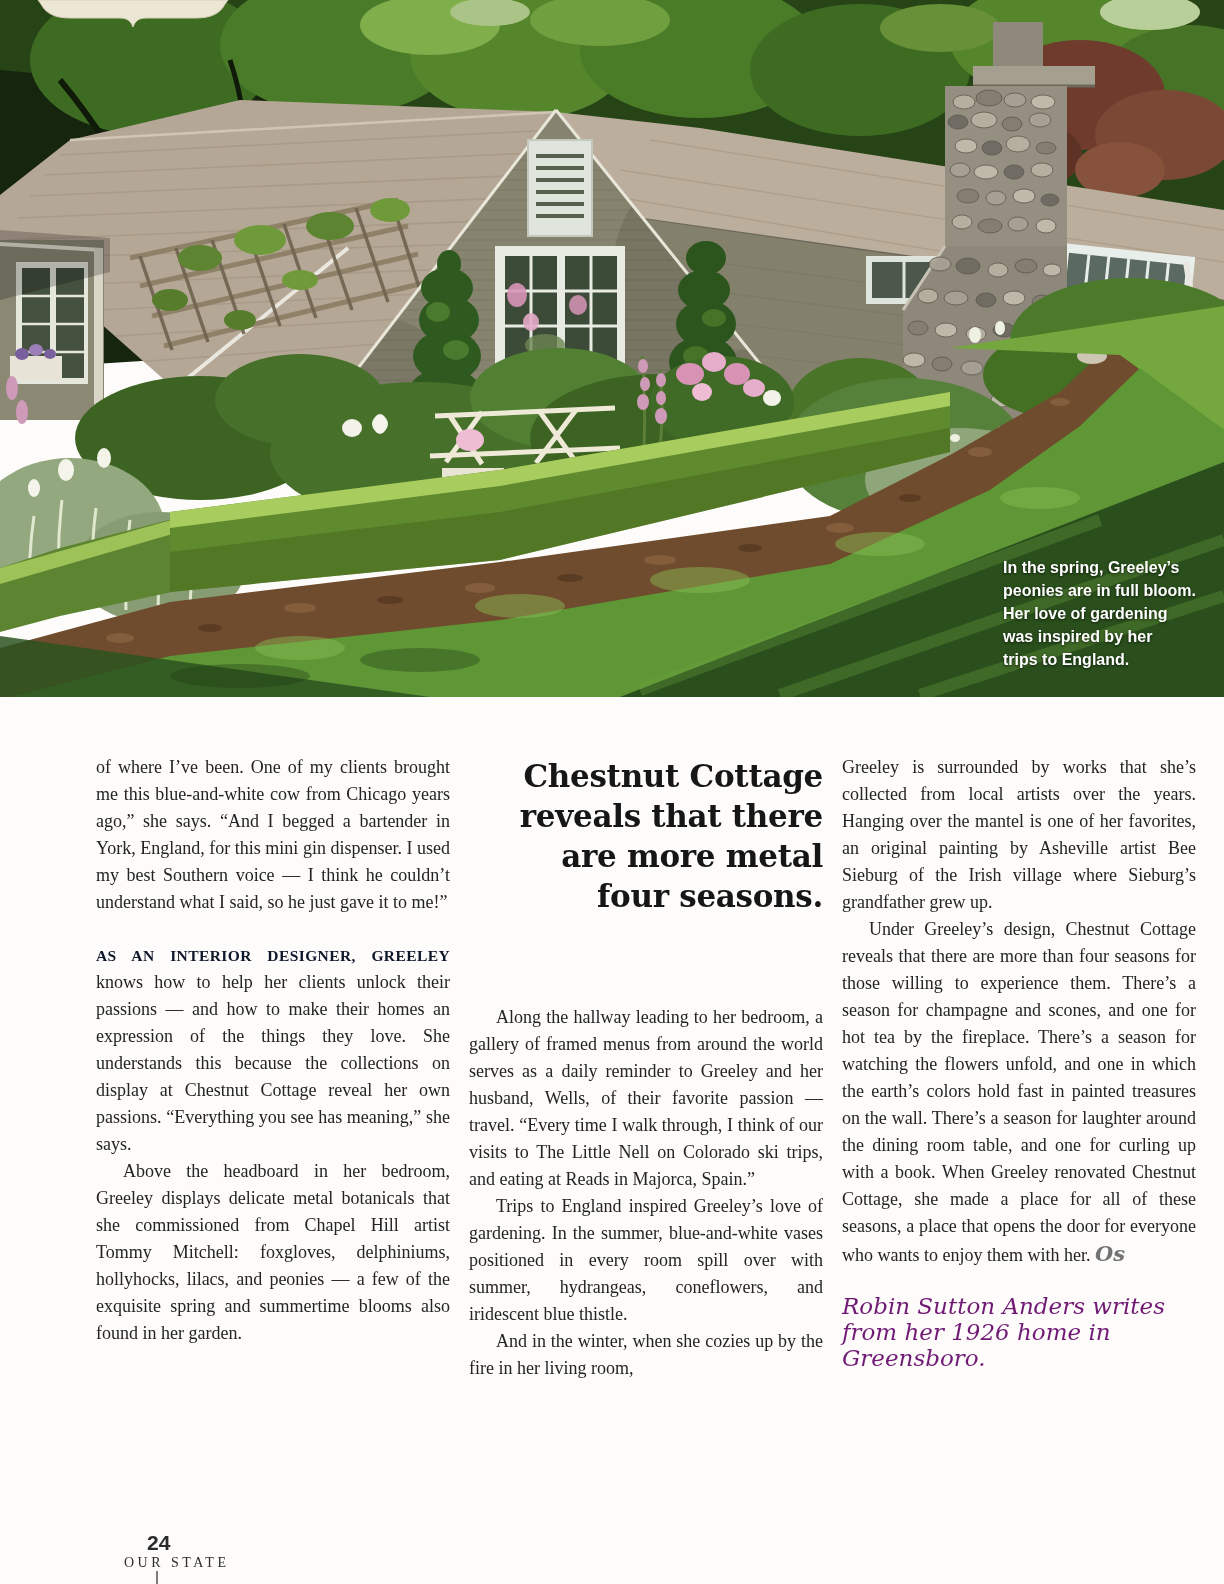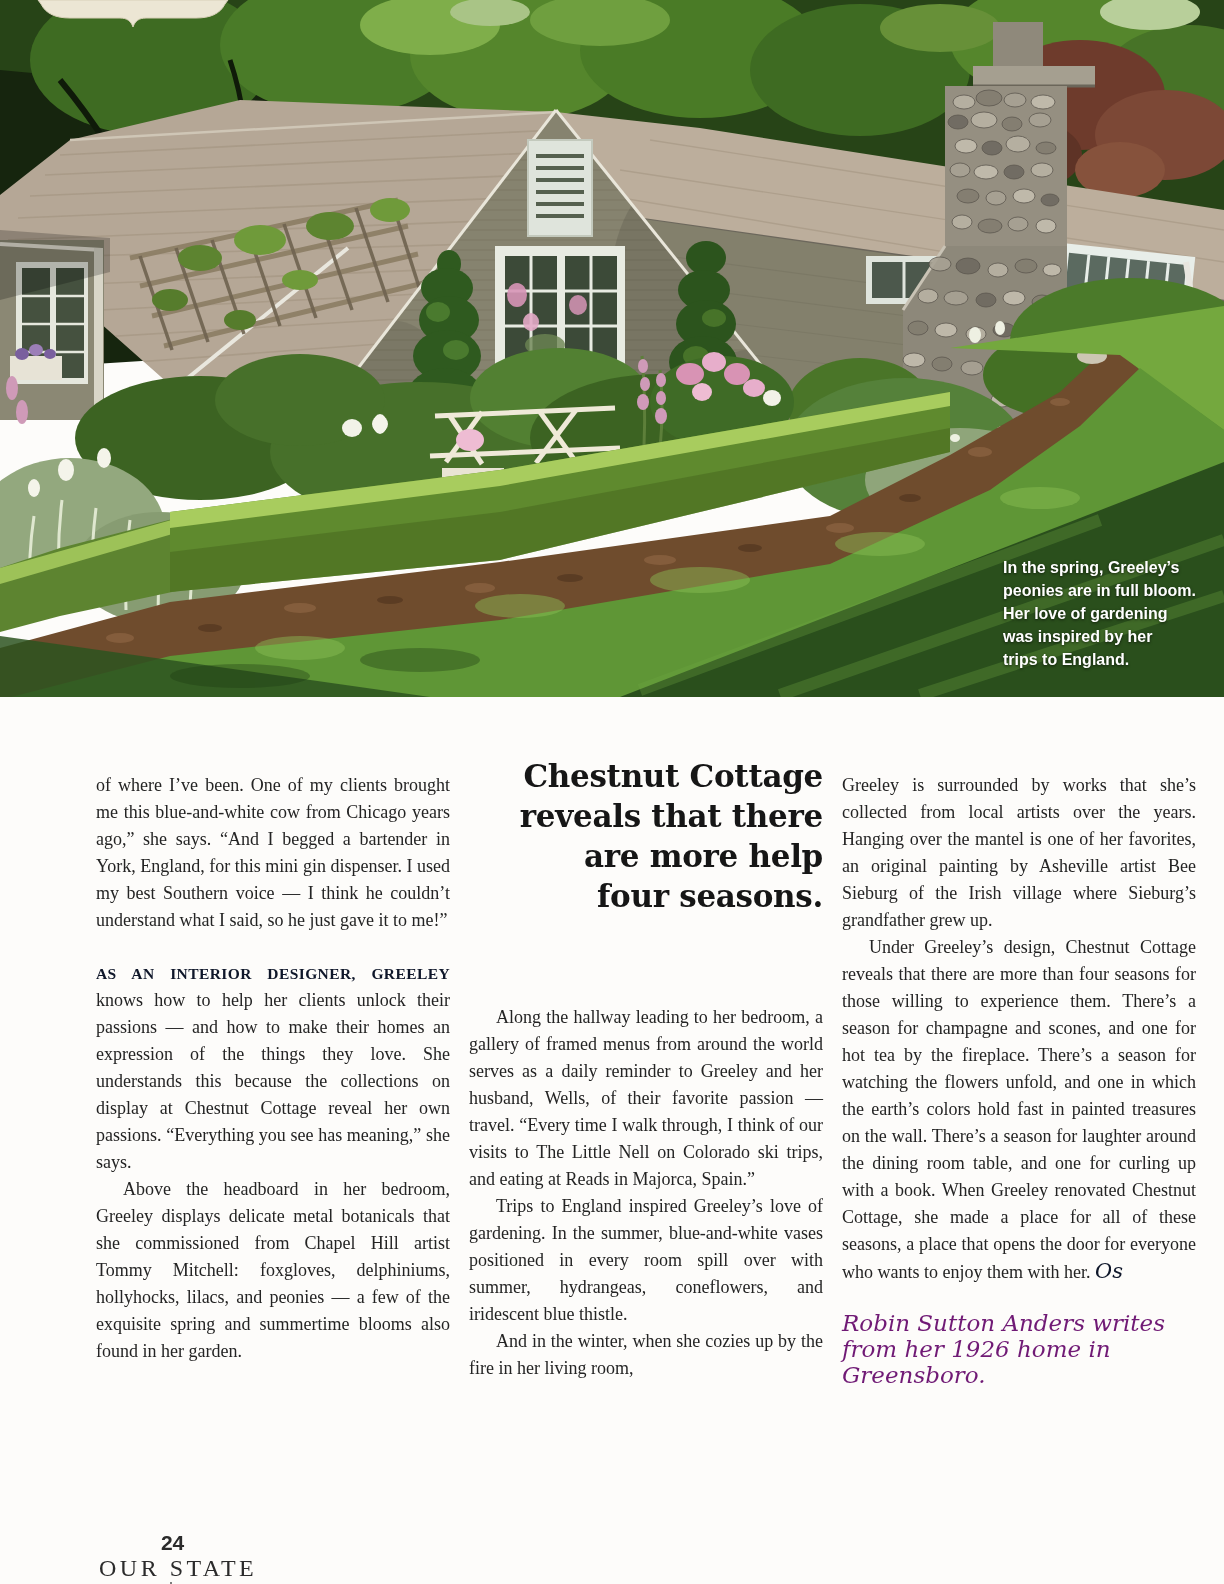--- a/index.html
+++ b/index.html
@@ -20,50 +20,50 @@
   .photo-caption div { white-space:nowrap; }
   .columns {
     position:absolute; left:96px; top:752px; width:1100px;
     display:flex; gap:19px;
   }
   .col { width:354px; }
   .body-text {
     font-size:18px; line-height:27px; text-align:justify; color:#242424;
   }
   .body-text.indent { text-indent:27px; }
-  .p-first { margin-top:20px; }
+  .p-first { margin-top:2px; }
   .lead-para { margin-top:26px; }
   .lead-in {
     font-family:Liberation Serif, serif; font-weight:bold;
     font-size:15.5px; letter-spacing:.4px; color:#0f172a;
   }
   .pullquote {
     margin:4px 0 88px; text-align:right;
     font-family:"DejaVu Serif", serif; font-weight:bold;
     font-size:31px; line-height:40px; color:#161616;
     letter-spacing:-.3px;
   }
   .endmark {
-    font-family:"DejaVu Serif", serif; font-style:italic; font-weight:normal;
-    font-size:21px; color:#0f172a;
+    font-family:"DejaVu Serif", serif; font-style:italic; font-weight:bold;
+    font-size:21px; color:#737373;
   }
   .bio {
     margin-top:24px; font-style:italic; font-family:"DejaVu Serif", serif;
     font-size:23px; line-height:26px; color:#701a75;
   }
   .footer {
     position:absolute; left:88px; top:1531px;
     display:flex; align-items:center; color:#2b2b2b;flex-direction:column;
   }
   .page-num {
     font-family:"Liberation Sans", sans-serif; font-weight:bold; font-size:21px;
   }
   .mag-name {
-    margin-left:11px; font-family:"Liberation Serif", serif;
-    font-size:24px; letter-spacing:3.5px;
+    margin-left:36px; font-family:"Liberation Serif", serif;
+    font-size:14px; letter-spacing:3.5px;
   }
   .foot-divider {
     margin:0 13px 0 10px; width:1.5px; height:28px; background:#7d7d7d;
   }
   .issue {
     font-family:"Liberation Sans", sans-serif; font-size:14.5px;
     letter-spacing:4.5px; color:#2e2e2e;
   }
 </style>
 </head>
@@ -504,21 +504,21 @@
     <div class="col">
       <p class="body-text p-first">of where I’ve been. One of my clients brought me this blue-and-white cow from Chicago years ago,” she says. “And I begged a bartender in York, England, for this mini gin dispenser. I used my best Southern voice — I think he couldn’t understand what I said, so he just gave it to me!”</p>
       <p class="body-text lead-para"><span class="lead-in">AS AN INTERIOR DESIGNER, GREELEY</span><span> knows how to help her clients unlock their passions — and how to make their homes an expression of the things they love. She understands this because the collections on display at Chestnut Cottage reveal her own passions. “Everything you see has meaning,” she says.</span></p>
       <p class="body-text indent">Above the headboard in her bedroom, Greeley displays delicate metal botanicals that she commissioned from Chapel Hill artist Tommy Mitchell: foxgloves, delphiniums, hollyhocks, lilacs, and peonies — a few of the exquisite spring and summertime blooms also found in her garden.</p>
     </div>
 
     <div class="col">
       <div class="pullquote">
         <div>Chestnut Cottage</div>
         <div>reveals that there</div>
-        <div>are more help</div>
+        <div>are more metal</div>
         <div>four seasons.</div>
       </div>
       <p class="body-text indent">Along the hallway leading to her bedroom, a gallery of framed menus from around the world serves as a daily reminder to Greeley and her husband, Wells, of their favorite passion — travel. “Every time I walk through, I think of our visits to The Little Nell on Colorado ski trips, and eating at Reads in Majorca, Spain.”</p>
       <p class="body-text indent">Trips to England inspired Greeley’s love of gardening. In the summer, blue-and-white vases positioned in every room spill over with summer, hydrangeas, coneflowers, and iridescent blue thistle.</p>
       <p class="body-text indent">And in the winter, when she cozies up by the fire in her living room,</p>
     </div>
 
     <div class="col">
       <p class="body-text p-first">Greeley is surrounded by works that she’s collected from local artists over the years. Hanging over the mantel is one of her favorites, an original painting by Asheville artist Bee Sieburg of the Irish village where Sieburg’s grandfather grew up.</p>
       <p class="body-text indent"><span>Under Greeley’s design, Chestnut Cottage reveals that there are more than four seasons for those willing to experience them. There’s a season for champagne and scones, and one for hot tea by the fireplace. There’s a season for watching the flowers unfold, and one in which the earth’s colors hold fast in painted treasures on the wall. There’s a season for laughter around the dining room table, and one for curling up with a book. When Greeley renovated Chestnut Cottage, she made a place for all of these seasons, a place that opens the door for everyone who wants to enjoy them with her. </span><span class="endmark">Os</span></p>

